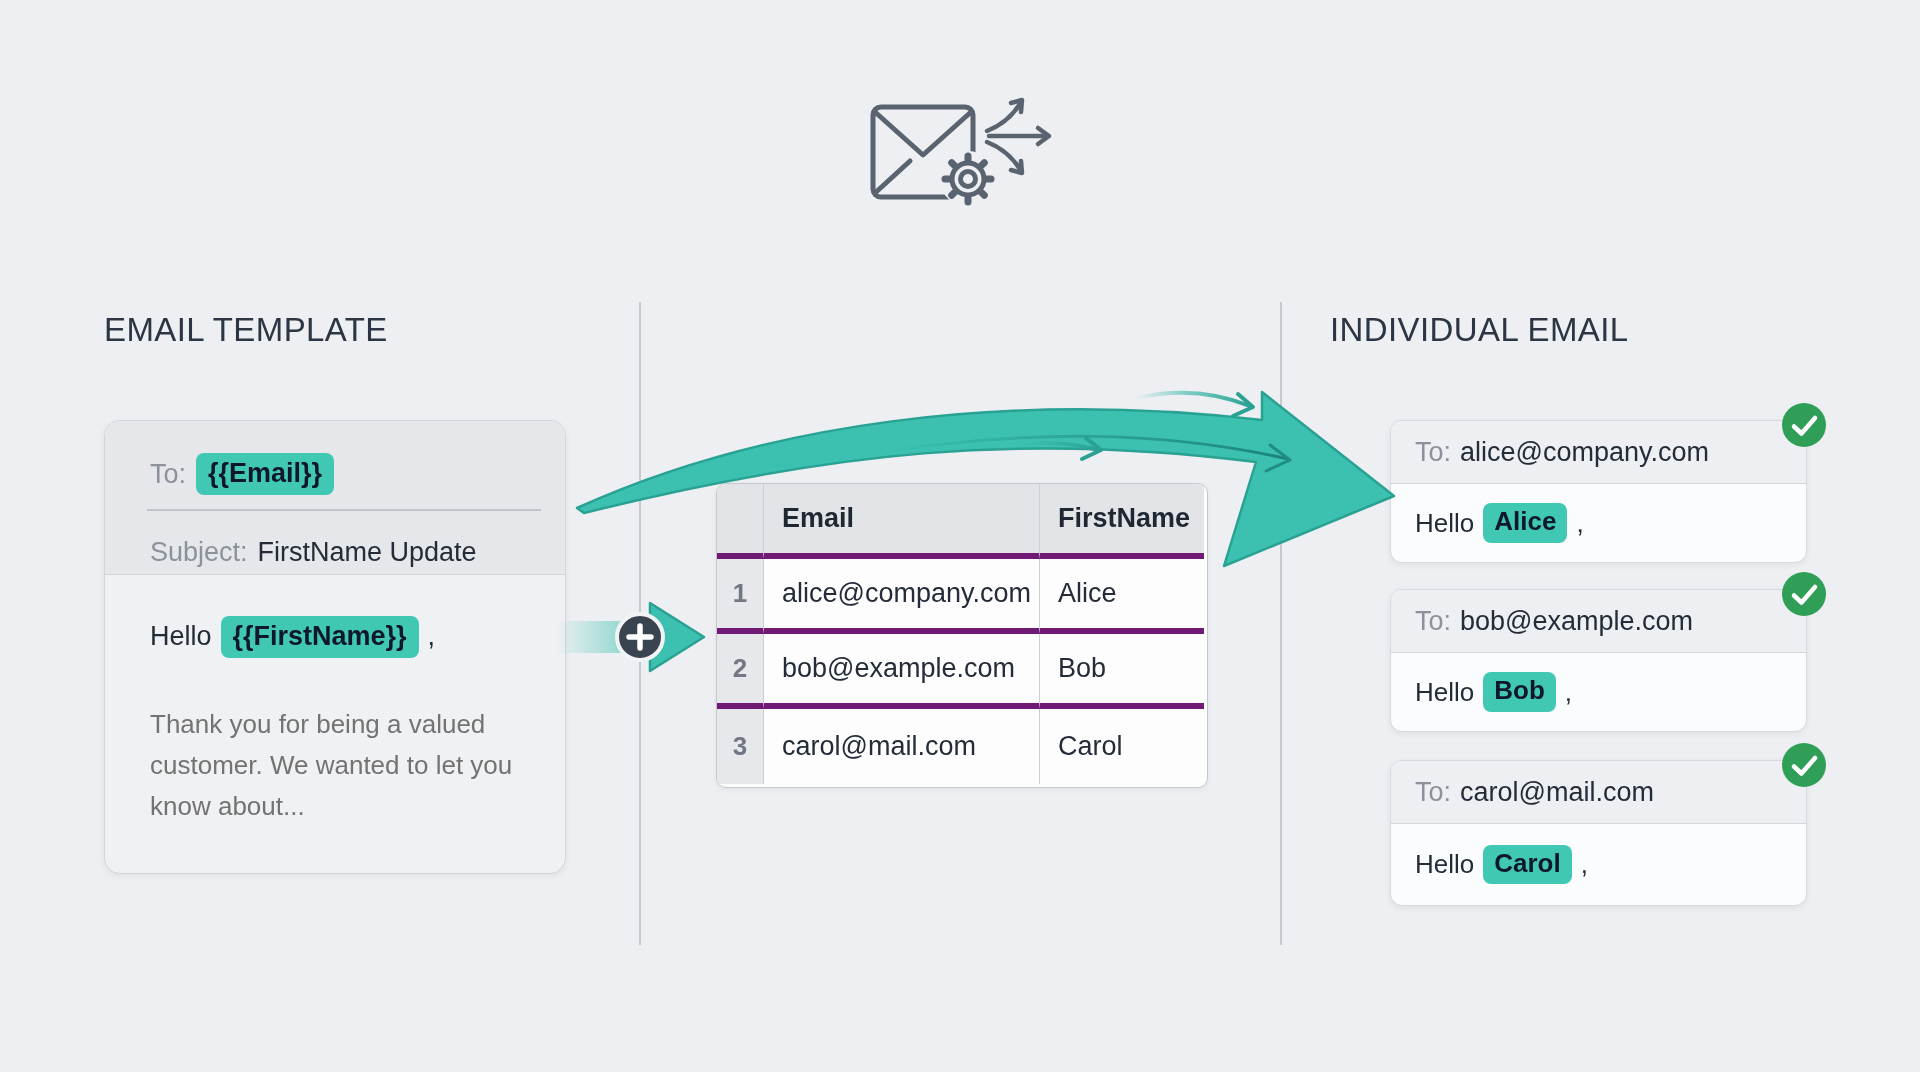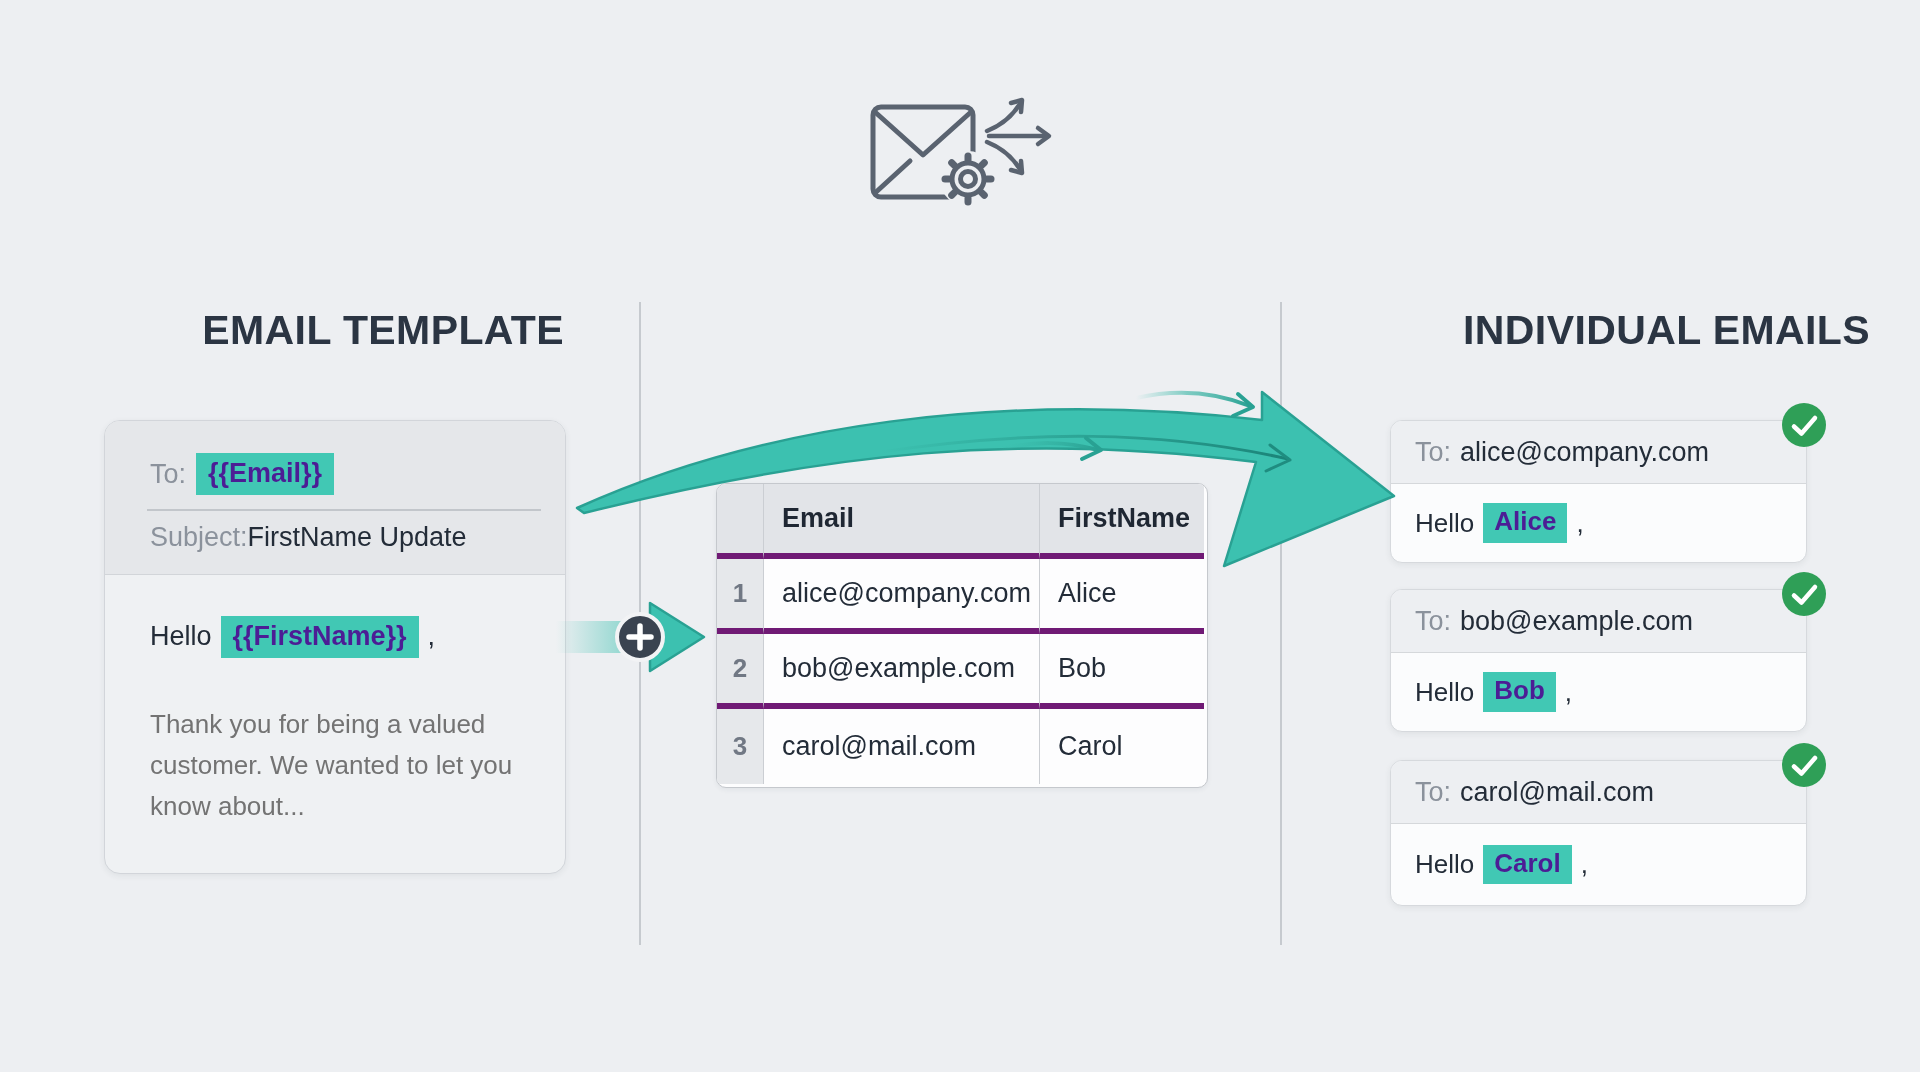--- a/index.html
+++ b/index.html
@@ -5,22 +5,22 @@
   html,body{margin:0;padding:0;background:#e9ebee;}
   .canvas{
     position:relative;width:1920px;height:1072px;overflow:hidden;
     background:#edeff2;
     font-family:"Liberation Sans","DejaVu Sans",sans-serif;
     color:#232c38;
   }
   
   .heading{
     position:absolute;top:308px;height:44px;
-    font-size:41px;font-weight:700;letter-spacing:.4px;color:#2b3543;
-    text-align:right;line-height:44px;white-space:nowrap;
+    font-size:33px;font-weight:400;letter-spacing:.4px;color:#2b3543;
+    text-align:left;line-height:44px;white-space:nowrap;
   }
   .h-template{left:104px;width:460px;}
   .h-recipients{left:660px;width:600px;}
   .h-individual{left:1330px;width:540px;}
   
   .vdivider{position:absolute;top:302px;height:643px;width:2px;background:#c6cacf;}
   .vd-left{left:639px;}
   .vd-right{left:1280px;}
   
   .template-card{
@@ -28,26 +28,26 @@
     background:#eff1f3;border:1.5px solid #d2d5da;border-radius:16px;
     box-shadow:0 2px 6px rgba(40,50,60,.07);
   }
   .tc-header{
     position:absolute;left:0;top:0;right:0;height:153px;
     background:#e5e7ea;border-bottom:1.5px solid #d2d5d9;
     border-radius:14.5px 14.5px 0 0;
   }
   .tc-to-row{position:absolute;left:45px;top:28px;height:50px;display:flex;align-items:center;gap:10px;font-size:27px;}
   .tc-divider{position:absolute;left:42px;right:24px;top:88px;height:1.5px;background:#c2c6cb;}
-  .tc-subject-row{position:absolute;left:45px;top:96px;height:40px;display:flex;align-items:center;gap:0;font-size:27px;}
+  .tc-subject-row{position:absolute;left:45px;top:116px;height:40px;display:flex;gap:10px;font-size:27px;}
   .lbl{color:#8b929c;}
   .val{color:#232c38;}
   .chip{
-    background:#41c8b4;color:#4c1d95;font-weight:700;
-    padding:4px 12px 6px;border-radius:0;font-size:27px;line-height:1.2;
+    background:#41c8b4;color:#0f172a;font-weight:700;
+    padding:4px 12px 6px;border-radius:8px;font-size:27px;line-height:1.2;
     display:inline-block;
   }
   .tc-body{position:absolute;left:0;top:154.5px;right:0;bottom:0;}
   .tc-greeting{position:absolute;left:45px;top:40px;display:flex;align-items:center;gap:9px;font-size:27px;}
   .tc-bodytext{
     position:absolute;left:45px;top:128px;width:392px;margin:0;
     font-size:26px;line-height:41px;color:#737373;
   }
   
   .rtable{
@@ -118,21 +118,21 @@
         <line x1="104.6" y1="80.6" x2="101.7" y2="77.7"></line>
         <line x1="118" y1="75" x2="118" y2="71"></line>
         <line x1="131.4" y1="80.6" x2="134.3" y2="77.7"></line>
       </g>
       <circle cx="118" cy="94" r="16" fill="#edeff2" stroke="#5a6370" stroke-width="5"></circle>
       <circle cx="118" cy="94" r="7.5" fill="none" stroke="#5a6370" stroke-width="5"></circle>
     </g>
   </svg>
 
   <div class="heading h-template">EMAIL TEMPLATE</div>
-  <div class="heading h-individual">INDIVIDUAL EMAILS</div>
+  <div class="heading h-individual">INDIVIDUAL EMAIL</div>
 
   <div class="vdivider vd-left"></div>
   <div class="vdivider vd-right"></div>
 
   <div class="template-card">
     <div class="tc-header">
       <div class="tc-to-row">
         <span class="lbl">To:</span>
         <span class="chip">{{Email}}</span>
       </div>

